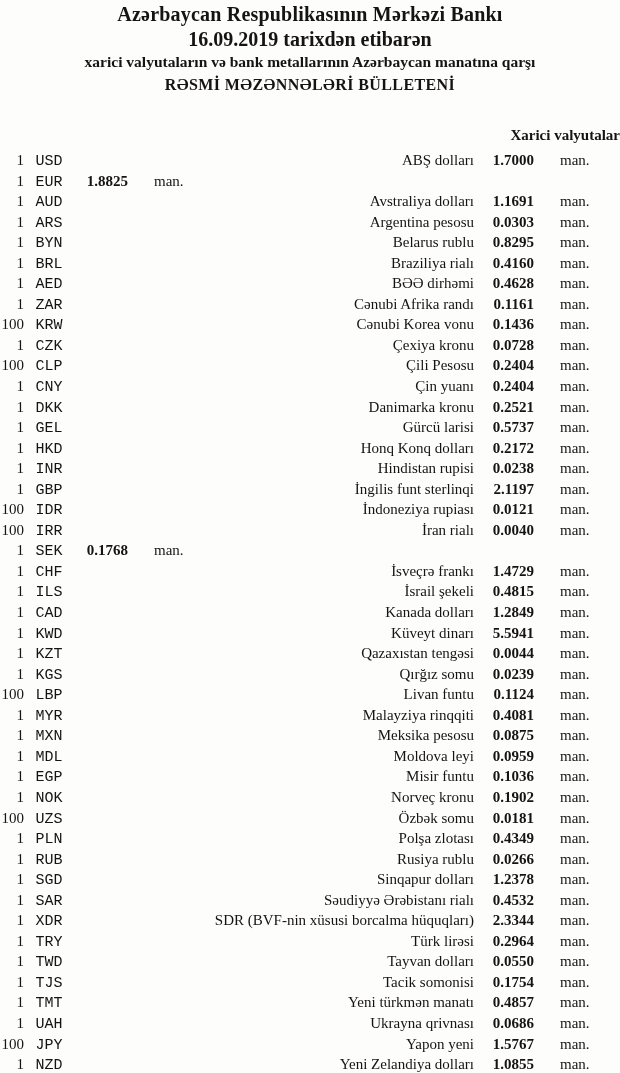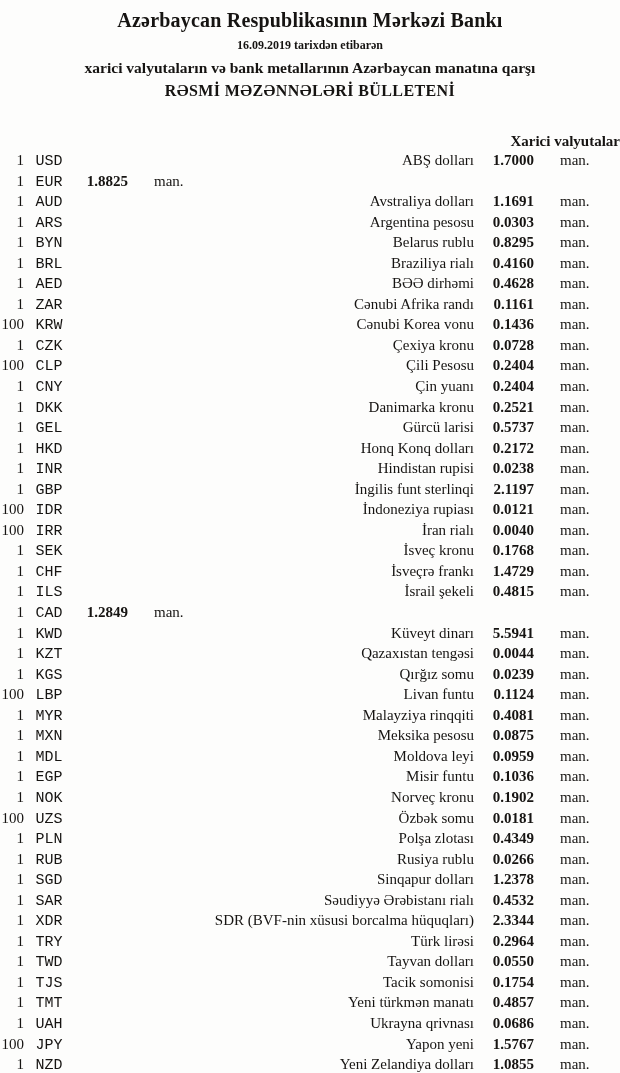--- a/index.html
+++ b/index.html
@@ -9,30 +9,30 @@
   }
   .page {
     position: relative;
     width: 620px;
     height: 1073px;
     margin: 0 auto;
     background: #fdfdfc;
     color: #161412;
     overflow: hidden;
   }
-  .doc-header { padding-top: 7px; text-align: center; }
+  .doc-header { padding-top: 1px; text-align: center; }
   .bank-title {
     margin: 0;
     font-size: 20px;
     line-height: 27px;
     font-weight: bold;
     letter-spacing: 0.2px;
   }
   .date-line {
-    font-size: 12px;
+    font-size: 20px;
     line-height: 22px;
     font-weight: bold;
   }
   .desc-line {
     font-size: 15.5px;
     line-height: 23px;
     font-weight: bold;
   }
   .bulletin-title {
     font-size: 16px;
@@ -211,41 +211,41 @@
       <div class="rate-row">
       <span class="qty">100</span>
       <span class="code">IRR</span>
       <span class="cname">İran rialı</span>
       <span class="rate">0.0040</span>
       <span class="unit">man.</span>
     </div>
       <div class="rate-row">
       <span class="qty">1</span>
       <span class="code">SEK</span>
-      <span class="cname">İsveç kronu</span>
       <span class="rate">0.1768</span>
       <span class="unit">man.</span>
     </div>
       <div class="rate-row">
       <span class="qty">1</span>
       <span class="code">CHF</span>
       <span class="cname">İsveçrə frankı</span>
       <span class="rate">1.4729</span>
       <span class="unit">man.</span>
     </div>
       <div class="rate-row">
       <span class="qty">1</span>
       <span class="code">ILS</span>
       <span class="cname">İsrail şekeli</span>
       <span class="rate">0.4815</span>
       <span class="unit">man.</span>
     </div>
       <div class="rate-row">
       <span class="qty">1</span>
       <span class="code">CAD</span>
+      <span class="cname">Kanada dolları</span>
       <span class="rate">1.2849</span>
       <span class="unit">man.</span>
     </div>
       <div class="rate-row">
       <span class="qty">1</span>
       <span class="code">KWD</span>
       <span class="cname">Küveyt dinarı</span>
       <span class="rate">5.5941</span>
       <span class="unit">man.</span>
     </div>

